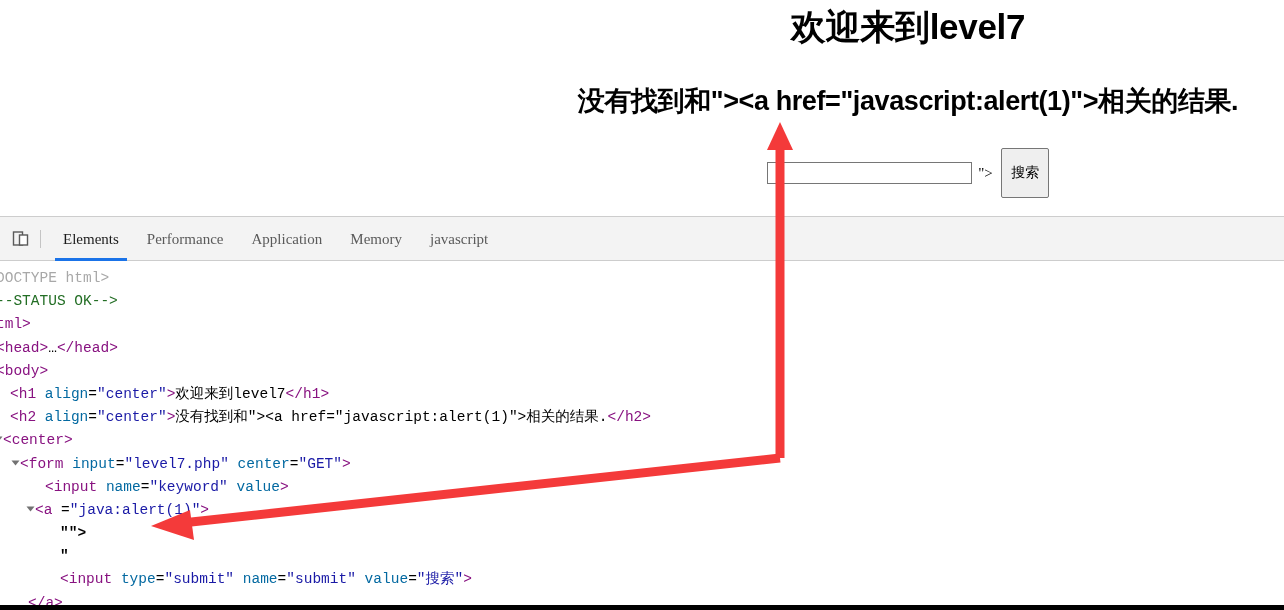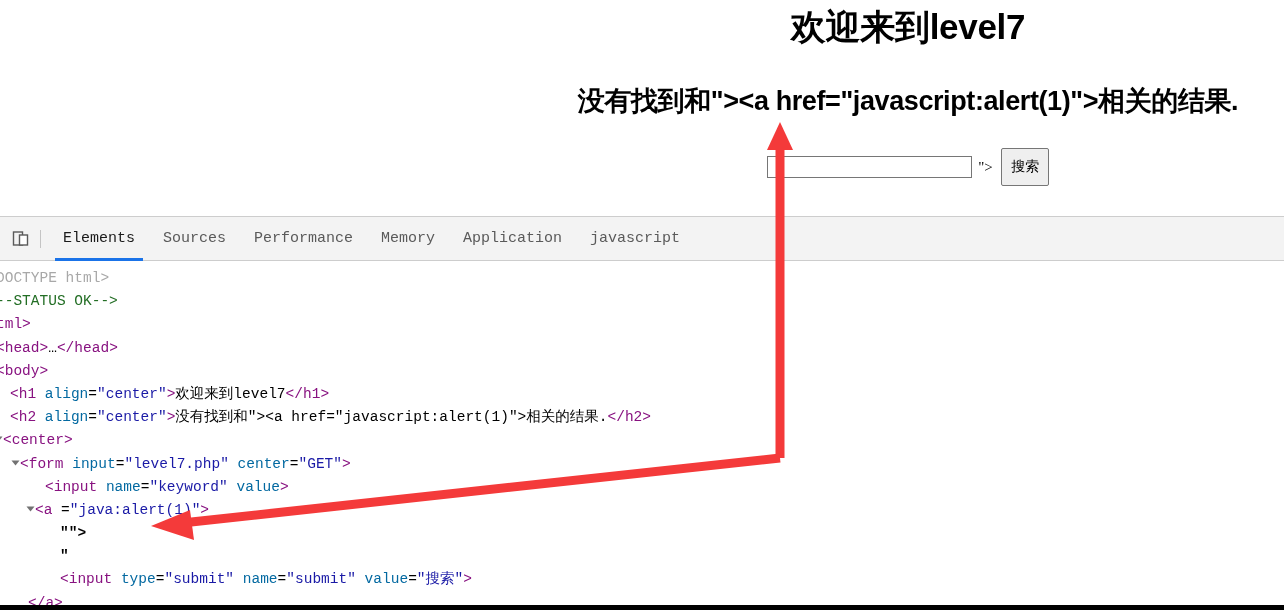--- a/index.html
+++ b/index.html
@@ -74,21 +74,21 @@
   #stray-text {
     font-size: 15px;
     color: #000000;
     vertical-align: middle;
     margin-left: 2px;
     margin-right: 4px;
     font-family: "Liberation Serif", serif;
   }
   #submit-button {
     font-size: 14px;
-    padding: 9px 9px;
+    padding: 15px 9px;
     border: 1px solid #767676;
     background: #efefef;
     border-radius: 2px;
     color: #000000;
     vertical-align: middle;
     font-family: "Liberation Sans", sans-serif;
     cursor: default;
   }
 
   
@@ -129,21 +129,21 @@
   }
   .dt-tab {
     height: 44px;
     line-height: 44px;
     padding: 0 14px;
     font-size: 15px;
     color: #5a5a5a;
     cursor: pointer;
     position: relative;
     white-space: nowrap;
-    font-family: Liberation Mono, monospace;
+    font-family: Liberation Serif, serif;
   }
   .dt-tab.active {
     color: #1a1a1a;
   }
   .dt-tab.active::after {
     content: "";
     position: absolute;
     left: 6px;
     right: 6px;
     bottom: 0;
@@ -228,24 +228,23 @@
   <div id="dt-tabbar">
     <div id="device-toggle">
       <svg width="20" height="20" viewBox="0 0 20 20">
         <rect x="2.5" y="3" width="9" height="13" fill="none" stroke="#5a5a5a" stroke-width="1.4"></rect>
         <rect x="8.5" y="6" width="8" height="10" fill="#ffffff" stroke="#5a5a5a" stroke-width="1.4"></rect>
       </svg>
     </div>
     <div class="tb-sep"></div>
 
     <div class="dt-tab active">Elements</div>
-    <div class="dt-tab">Sources</div>
     <div class="dt-tab">Performance</div>
+    <div class="dt-tab">Application</div>
     <div class="dt-tab">Memory</div>
-    <div class="dt-tab">Application</div>
     <div class="dt-tab">javascript</div>
   </div>
 
   <div id="dom-tree">
 
     <div class="dom-line" style="padding-left:-4px;margin-left:-4px"><span class="doct">DOCTYPE html&gt;</span></div>
 
     <div class="dom-line" style="margin-left:-4px"><span class="cmt">--STATUS OK--&gt;</span></div>
 
     <div class="dom-line" style="margin-left:-4px"><span class="tag">tml&gt;</span></div>

